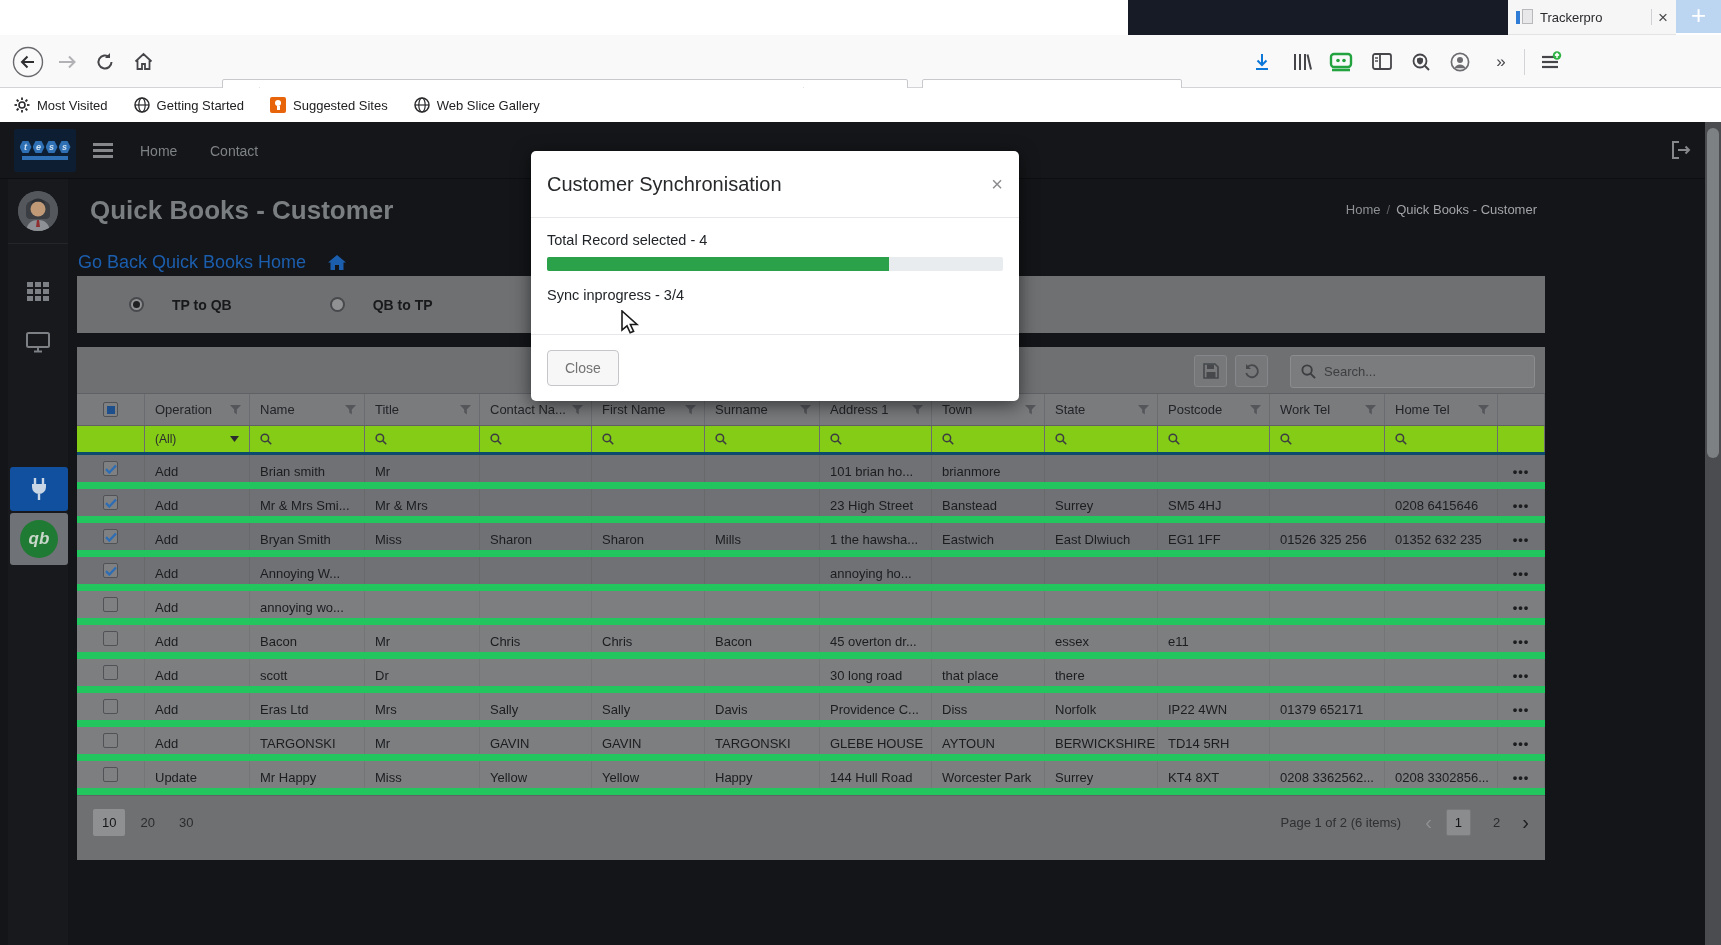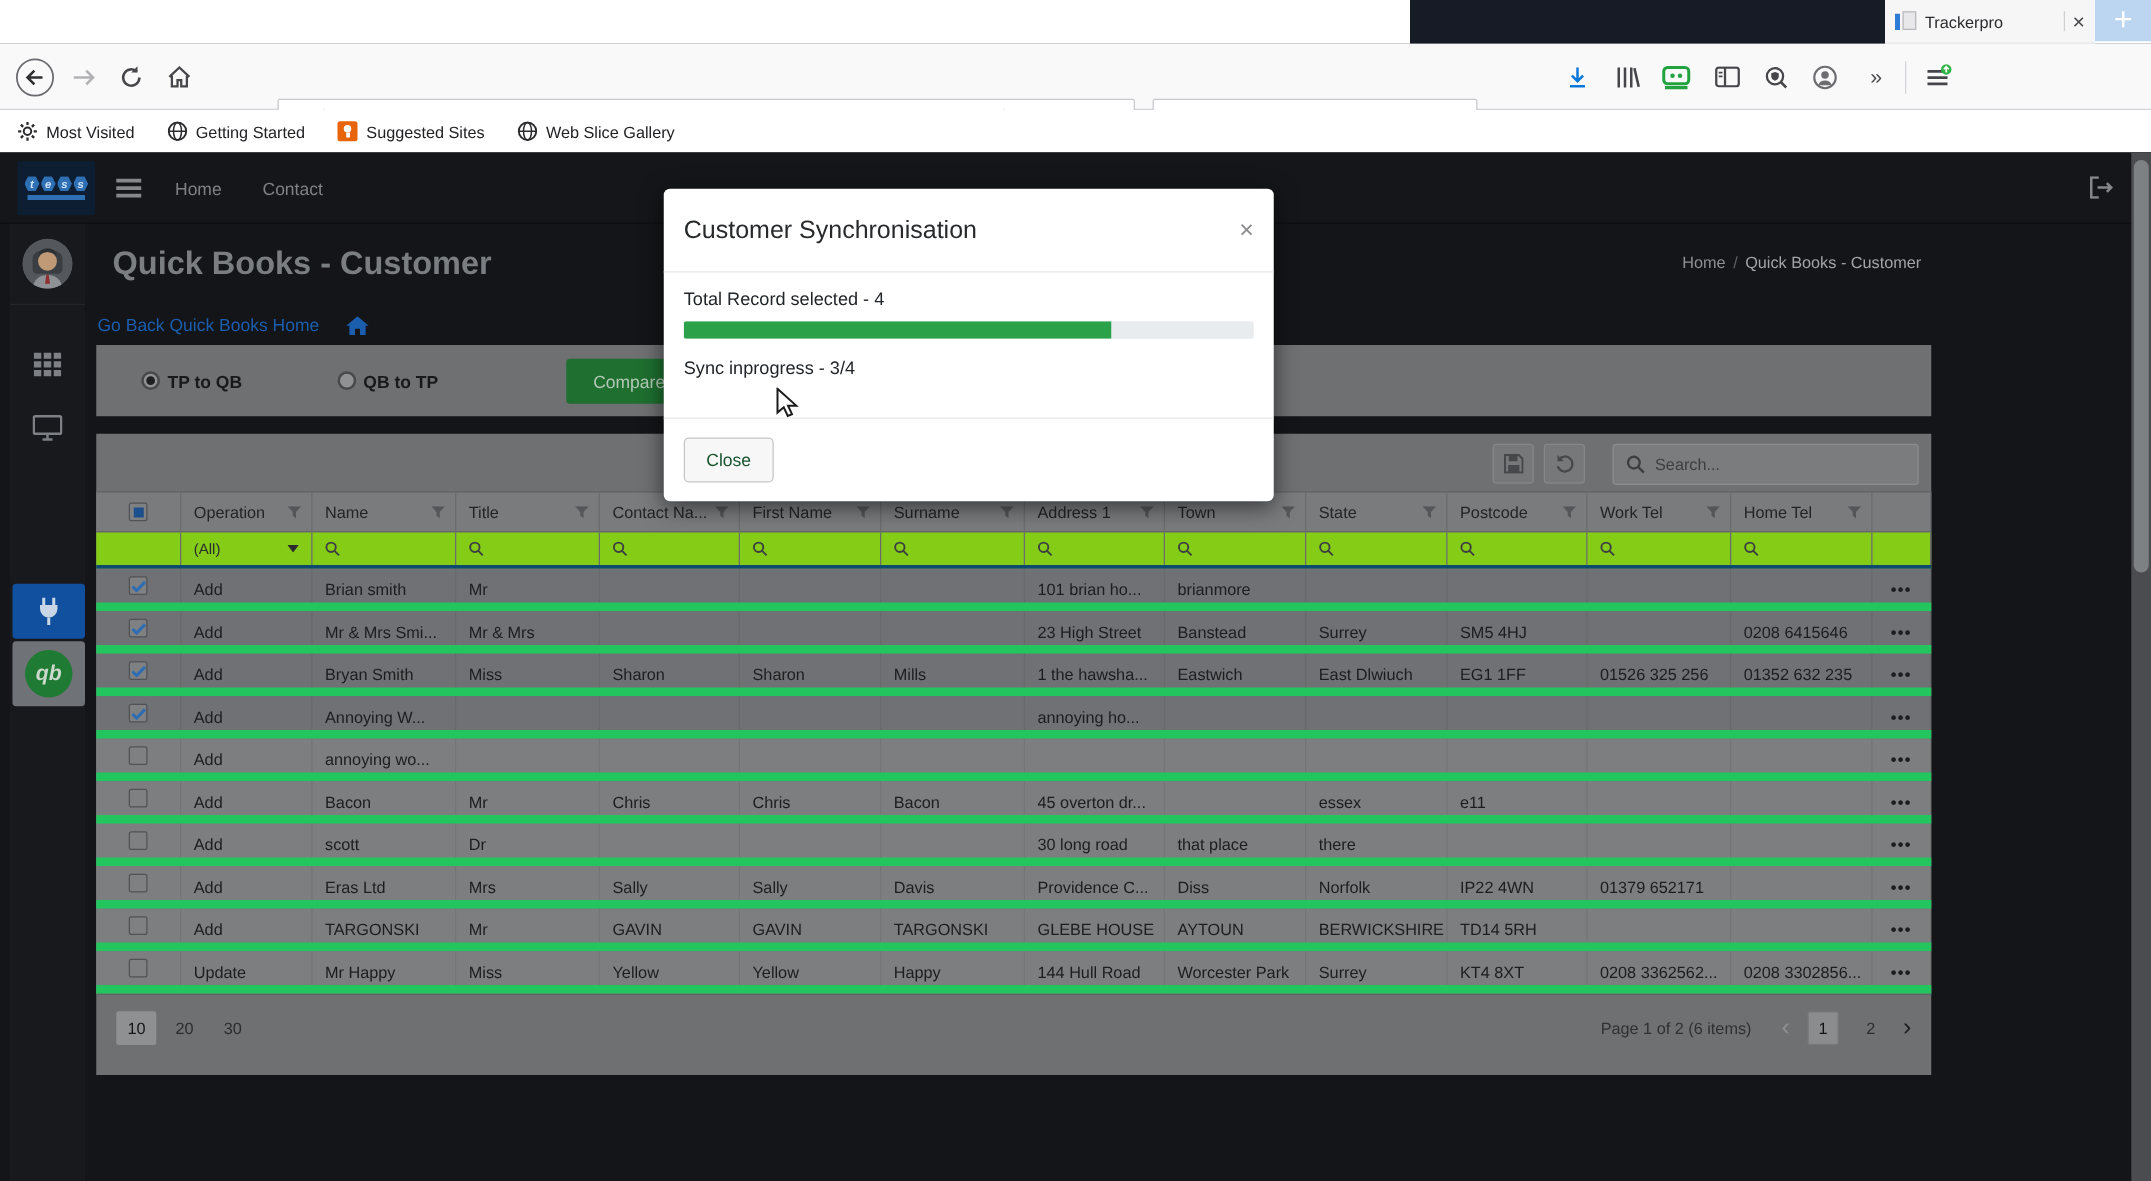--- a/index.html
+++ b/index.html
@@ -67,24 +67,24 @@
   .plug-item { position:absolute; left:2px; top:288px; width:58px; height:44px; background:#11509e; border-radius:3px;
                display:flex; align-items:center; justify-content:center; }
   .qb-item { position:absolute; left:2px; top:334px; width:58px; height:52px; background:#6f7276; border-radius:3px;
              display:flex; align-items:center; justify-content:center; }
   .qb-circle { width:38px; height:38px; border-radius:50%; background:#1f7a33; color:#c9d8cb;
                font-weight:bold; font-style:italic; font-size:17px; display:flex; align-items:center; justify-content:center;}
 
   .page-title { position:absolute; left:90px; top:73px; font-size:26px; font-weight:bold; color:#7b7e81; }
   .breadcrumb { position:absolute; right:184px; top:80px; font-size:13px; }
   .bc-home { color:#8e9093; } .bc-sep { color:#5f6164; margin:0 6px; } .bc-cur { color:#a2a4a7; }
-  .backlink { position:absolute; left:78px; top:130px; font-size:14px; color:#1c5eae; display:flex; align-items:center; gap:22px;}
+  .backlink { position:absolute; left:78px; top:130px; font-size:18px; color:#1c5eae; display:flex; align-items:center; gap:22px;}
 
   .panel1 { position:absolute; left:77px; top:154px; width:1468px; height:57px; background:#6e7072; }
-  .radio-row { display:flex; align-items:center; height:57px; padding-left:36px; gap:6px; }
+  .radio-row { display:flex; align-items:center; height:57px; padding-left:52px; gap:28px; }
   .radio-outer { width:15px; height:15px; border-radius:50%; border:2px solid #47494c; background:#8f9193;
                  display:flex; align-items:center; justify-content:center; }
   .radio-outer.sel .radio-dot { width:7px; height:7px; border-radius:50%; background:#1e2022; }
   .radio-lbl { font-size:14px; font-weight:bold; color:#17191b; margin-right:70px; }
   .cmp-btn { margin-left:26px; background:#1e6f30; color:#b5c9b7; font-size:14px; border:0; border-radius:3px;
              padding:10px 22px; font-family:"Liberation Sans",sans-serif; }
 
   .panel2 { position:absolute; left:77px; top:225px; width:1468px; height:513px; background:#6e7072; }
   .gridbar { position:absolute; right:10px; top:7px; height:34px; display:flex; align-items:center; gap:8px; }
   .gb-btn { width:33px; height:32px; background:#767879; border:1px solid #85878a; border-radius:3px;
@@ -133,21 +133,21 @@
   .m-head { height:67px; border-bottom:1px solid #e7e7e9; display:flex; align-items:center; padding:0 16px; }
   .m-title { font-size:20px; color:#27292b; font-weight:500; flex:1; }
   .m-x { font-size:20px; color:#8c8c8f; line-height:1; }
   .m-body { padding:14px 16px 0 16px; height:117px; border-bottom:1px solid #e7e7e9; }
   .m-lbl { font-size:14.5px; color:#212529; }
   .pbar { margin-top:9px; height:14px; width:456px; background:#e9ecef; border-radius:2px; overflow:hidden; }
   .pfill { height:14px; background:#2ba24a; }
   .m-status { margin-top:16px; font-size:14.5px; color:#212529; }
   .m-foot { height:65px; display:flex; align-items:center; padding:0 16px; }
   .m-close { background:#f7f7f7; border:1px solid #c6c6ca; border-radius:4px; padding:9px 17px;
-             font-size:14px; color:#14532d; font-family:"Liberation Sans",sans-serif; }
+             font-size:14px; color:#737373; font-family:"Liberation Sans",sans-serif; }
   .cursor { position:absolute; left:620px; top:310px; z-index:60; }
 </style>
 </head>
 <body>
 
 <div id="stage">
 
   <div class="titlebar">
     <div class="tb-darkstrip"></div>
     <div class="tab">

